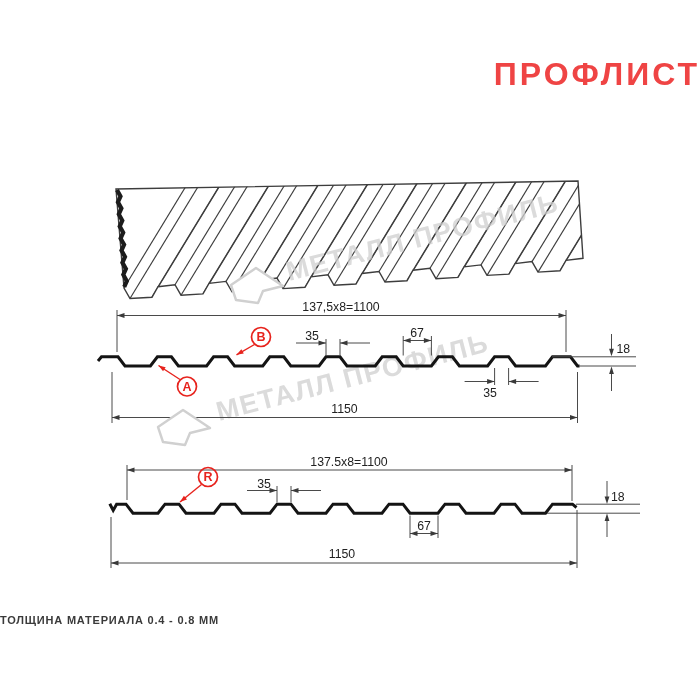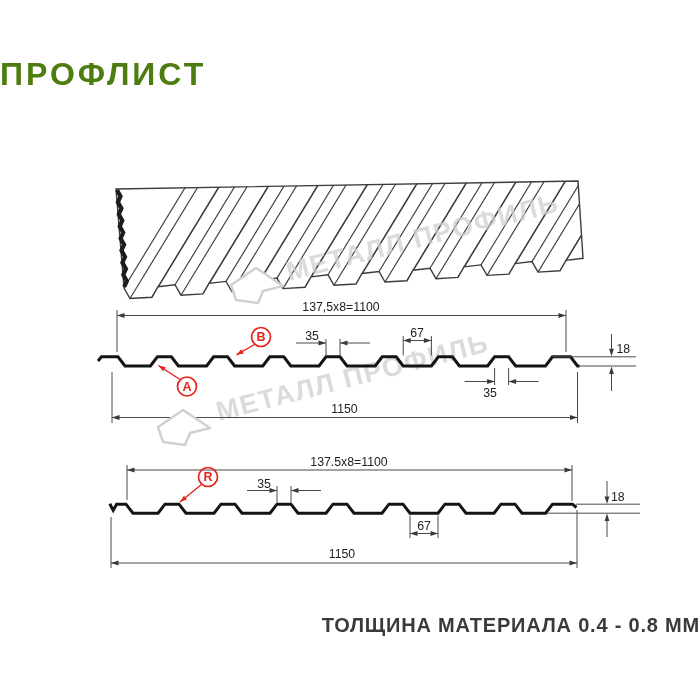--- a/index.html
+++ b/index.html
@@ -1,23 +1,23 @@
 <!DOCTYPE html>
 <html><head>
 <meta charset="utf-8">
 <style>
   html,body{margin:0;padding:0;background:#fff;}
   #page{position:relative;width:700px;height:700px;background:#ffffff;overflow:hidden;
         font-family:"Liberation Sans",sans-serif;}
-  .ttl{position:absolute;left:0;top:56px;width:700px;text-align:left;
-       font-size:32px;font-weight:700;letter-spacing:3px;color:#4d7c0f;}
+  .ttl{position:absolute;left:0;top:56px;width:700px;text-align:right;
+       font-size:32px;font-weight:700;letter-spacing:3px;color:#ef4444;}
   .sub{position:absolute;left:0;top:96px;width:700px;text-align:center;
        font-size:15px;font-weight:700;letter-spacing:1px;color:#2d2d2d;}
-  .foot{position:absolute;left:0;top:614px;width:700px;text-align:right;
-        font-size:20px;font-weight:700;letter-spacing:0.8px;color:#3a3a3a;}
+  .foot{position:absolute;left:0;top:614px;width:700px;text-align:left;
+        font-size:11px;font-weight:700;letter-spacing:0.8px;color:#3a3a3a;}
   svg{position:absolute;left:0;top:0;}
   .dimtxt{font-family:"Liberation Sans",sans-serif;font-size:12.3px;fill:#222;text-anchor:middle;}
   .dimtxt.start{text-anchor:start;}
   .lbltxt{font-family:"Liberation Sans",sans-serif;font-size:12.5px;font-weight:700;
           fill:#e7231d;text-anchor:middle;}
   .lblcirc{fill:none;stroke:#e7231d;stroke-width:1.7px;}
   .wm-text{font-family:"Liberation Sans",sans-serif;font-size:27px;font-weight:700;
            fill:#cfcfcf;letter-spacing:1.5px;opacity:0.75;}
   .wm-logo{fill:#ffffff;stroke:#d0d0d0;stroke-width:2.4px;stroke-linejoin:round;}
 </style>

